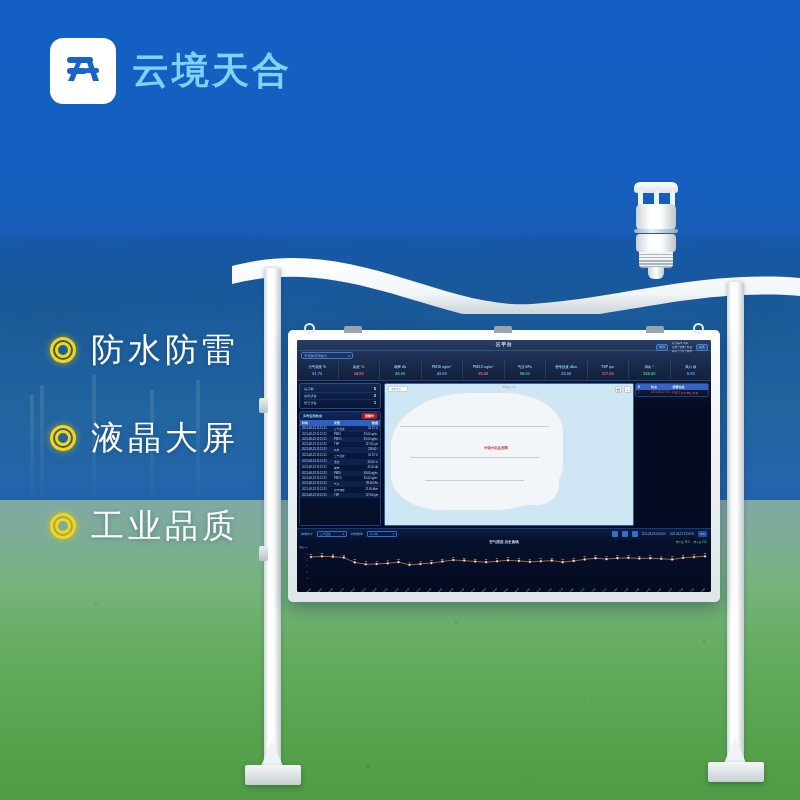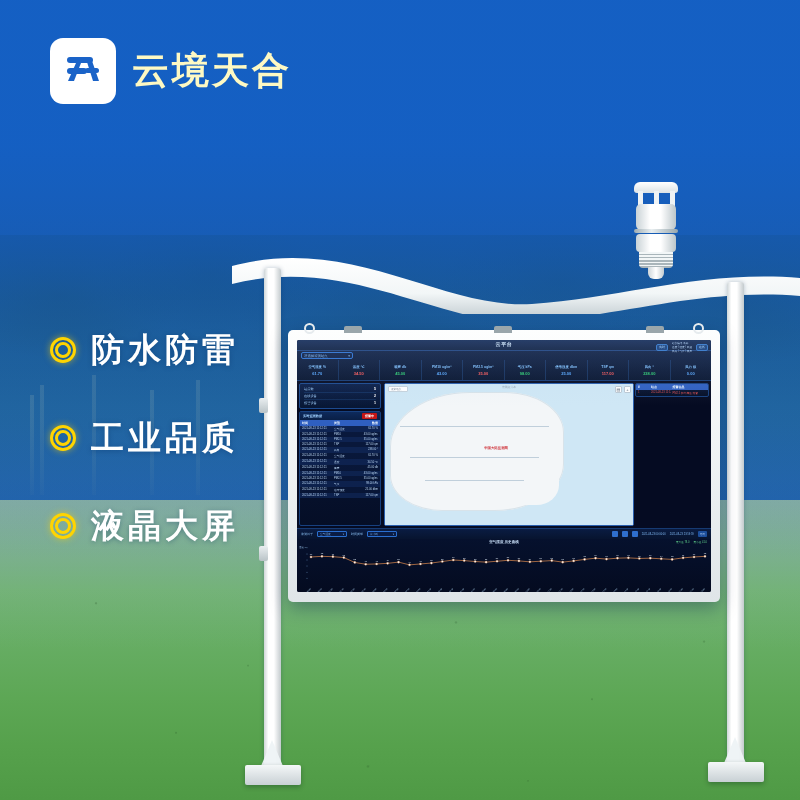--- a/index.html
+++ b/index.html
@@ -56,21 +56,21 @@
     pointer-events:none;
   }
 
   
   .brand { position:absolute; left:50px; top:38px; display:flex; align-items:center; gap:16px; }
   .logo-box {
     width:66px; height:66px; border-radius:13px; background:#fff;
     display:flex; align-items:center; justify-content:center;
   }
   .brand-name {
-    color:#fef9c3; font-size:37px; font-weight:700; letter-spacing:3px;
+    color:#7dd3fc; font-size:37px; font-weight:700; letter-spacing:3px;
     font-family:"DejaVu Sans","Liberation Sans",sans-serif;
     text-align:center;
   }
 
   
   .headline {
     position:absolute; left:48px; top:144px;
     color:#fff; font-size:68px; font-weight:800; letter-spacing:2px;
     text-shadow:0 2px 10px rgba(0,40,90,.35);
     font-family:"DejaVu Sans","Liberation Sans",sans-serif;
@@ -81,21 +81,21 @@
   .features { position:absolute; left:50px; top:325px; }
   .feature { display:flex; align-items:center; gap:15px; height:50px; margin-bottom:38px; }
   .ring {
     width:26px; height:26px; border-radius:50%;
     border:3px solid #FFD400; display:flex; align-items:center; justify-content:center;
     box-shadow:0 0 7px rgba(255,212,0,.55);
     flex:0 0 auto;
   }
   .ring::after { content:""; width:10px; height:10px; border-radius:50%; border:3px solid #FFD400; }
   .feature-label {
-    color:#fff; font-size:33px; font-weight:700; letter-spacing:4px;
+    color:#fff; font-size:33px; font-weight:400; letter-spacing:4px;
     font-family:"DejaVu Sans","Liberation Sans",sans-serif;
     text-shadow:0 1px 5px rgba(0,40,90,.35);
   }
 
   
   .station { position:absolute; left:0; top:0; width:800px; height:800px; pointer-events:none; }
   .station > * { pointer-events:auto; }
 
   .canopy { position:absolute; left:232px; top:248px; width:568px; height:66px; }
   .post {
@@ -768,21 +768,21 @@
   </div>
 
 
   <div class="features" id="feature-list">
       <div class="feature">
         <span class="ring"></span>
         <span class="feature-label">防水防雷</span>
       </div>
       <div class="feature">
         <span class="ring"></span>
-        <span class="feature-label">工业品质</span>
+        <span class="feature-label">液晶大屏</span>
       </div>
       <div class="feature">
         <span class="ring"></span>
-        <span class="feature-label">液晶大屏</span>
+        <span class="feature-label">工业品质</span>
       </div>
     </div>
 
 </div>
 
 </body></html>

